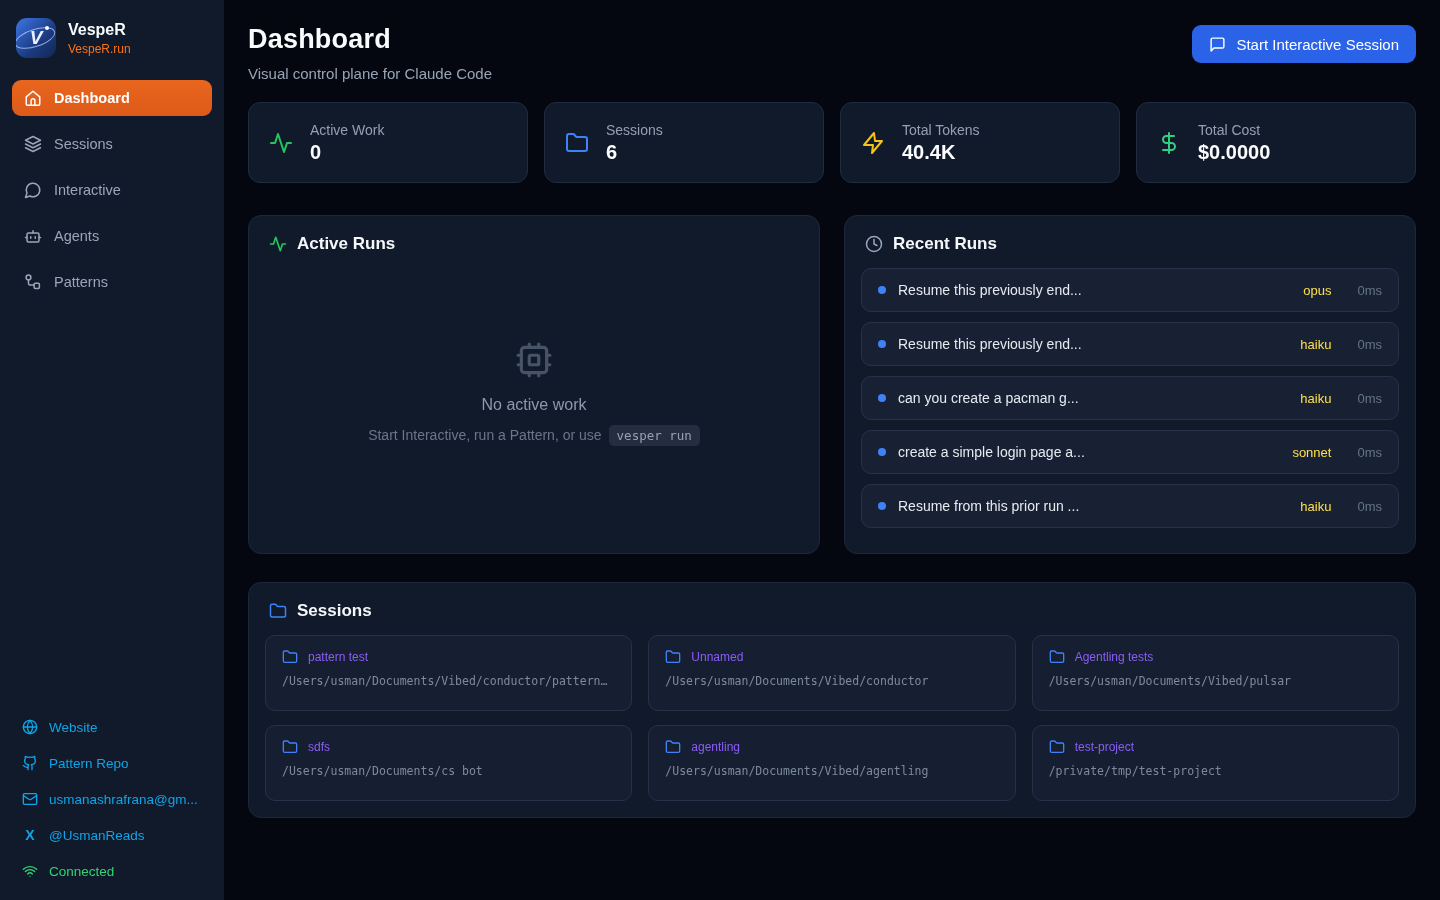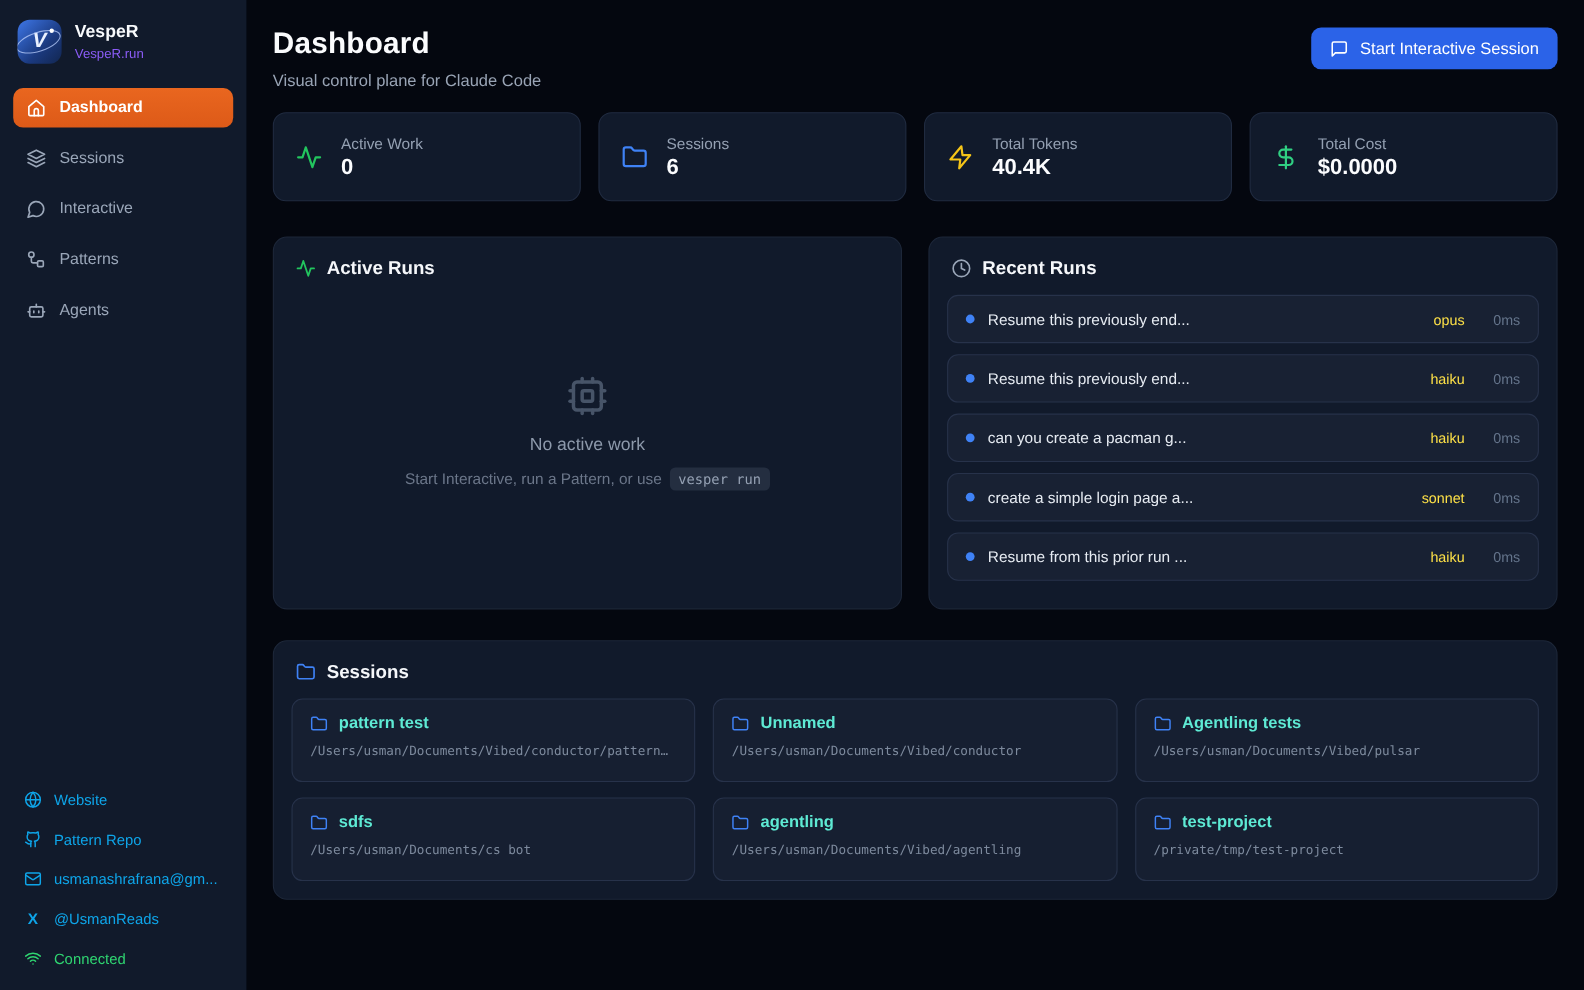--- a/index.html
+++ b/index.html
@@ -27,21 +27,21 @@
     position: relative; overflow: hidden;
   }
   .brand-logo .vee { font-weight: 700; font-size: 19px; color: #eaf1ff; font-style: italic; }
   .brand-logo .orbit {
     position: absolute; width: 42px; height: 18px;
     border: 1.5px solid rgba(190,210,255,.75); border-radius: 50%;
     transform: rotate(-18deg); left: -2px; top: 11px;
   }
   .brand-logo .spark { position: absolute; width: 4px; height: 4px; border-radius: 50%; background: #fff; right: 7px; top: 8px; }
   .brand-name { font-size: 16px; font-weight: 700; color: #f8fafc; line-height: 1.2; }
-  .brand-domain { font-size: 12px; color: #8b5cf6; margin-top: 2px; }
+  .brand-domain { font-size: 12px; color: #f97316; margin-top: 2px; }
 
   .nav { display: flex; flex-direction: column; gap: 10px; }
   .nav-item {
     display: flex; align-items: center; gap: 12px;
     height: 36px; padding: 0 12px; border-radius: 9px;
     color: #9aa6b8; font-size: 14.5px; font-weight: 500;
     cursor: pointer;
   }
   .nav-item.active {
     background: linear-gradient(180deg, #e9661f 0%, #dd5a18 100%);
@@ -124,21 +124,21 @@
     background: #111a2b; border: 1px solid #1d2739; border-radius: 13px;
     margin-top: 28px; height: 236px; padding: 18px 16px;
   }
   .sess-grid { display: grid; grid-template-columns: repeat(3, 1fr); gap: 14px 16px; }
   .sess-card {
     background: #161f31; border: 1px solid #27324a; border-radius: 10px;
     height: 76px; padding: 13px 16px; cursor: pointer; overflow: hidden;
   }
   .sess-top { display: flex; align-items: center; gap: 10px; }
   .sess-top .icn { width: 16px; height: 16px; flex: 0 0 16px; }
-  .sess-name { font-size: 15px; font-weight: 700; color: #5eead4; white-space: nowrap; overflow: hidden; }
+  .sess-name { font-size: 12px; font-weight: 400; color: #8b5cf6; white-space: nowrap; overflow: hidden; }
   .sess-path {
     font-family: "DejaVu Sans Mono", monospace; font-size: 11.5px; color: #7d8a9d;
     margin-top: 9px; white-space: nowrap; overflow: hidden; text-overflow: ellipsis;
   }
 </style>
 </head>
 <body>
 
 <aside class="sidebar">
   <div class="brand">
@@ -170,36 +170,36 @@
       <span>Sessions</span>
     </div>
     <div class="nav-item">
       <svg class="icn" viewBox="0 0 24 24" fill="none" stroke="currentColor" stroke-width="2" stroke-linecap="round" stroke-linejoin="round">
           <path d="M7.9 20A9 9 0 1 0 4 16.1L2 22Z"></path>
         </svg>
       <span>Interactive</span>
     </div>
     <div class="nav-item">
       <svg class="icn" viewBox="0 0 24 24" fill="none" stroke="currentColor" stroke-width="2" stroke-linecap="round" stroke-linejoin="round">
-          <circle cx="6" cy="6" r="3.2"></circle>
-          <rect x="13.5" y="13.5" width="7" height="7" rx="1.5"></rect>
-          <path d="M6 9.2V14a2 2 0 0 0 2 2h5.5"></path>
-        </svg>
-      <span>Patterns</span>
-    </div>
-    <div class="nav-item">
-      <svg class="icn" viewBox="0 0 24 24" fill="none" stroke="currentColor" stroke-width="2" stroke-linecap="round" stroke-linejoin="round">
           <path d="M12 8V5"></path>
           <rect width="16" height="12" x="4" y="8" rx="2"></rect>
           <path d="M2 14h2"></path>
           <path d="M20 14h2"></path>
           <path d="M15 13v2"></path>
           <path d="M9 13v2"></path>
         </svg>
       <span>Agents</span>
+    </div>
+    <div class="nav-item">
+      <svg class="icn" viewBox="0 0 24 24" fill="none" stroke="currentColor" stroke-width="2" stroke-linecap="round" stroke-linejoin="round">
+          <circle cx="6" cy="6" r="3.2"></circle>
+          <rect x="13.5" y="13.5" width="7" height="7" rx="1.5"></rect>
+          <path d="M6 9.2V14a2 2 0 0 0 2 2h5.5"></path>
+        </svg>
+      <span>Patterns</span>
     </div>
   </nav>
 
   <div class="sidebar-spacer"></div>
 
   <div class="side-foot">
     <div class="foot-item">
       <svg class="icn" viewBox="0 0 24 24" fill="none" stroke="currentColor" stroke-width="2" stroke-linecap="round">
           <circle cx="12" cy="12" r="10"></circle>
           <path d="M2 12h20"></path>

